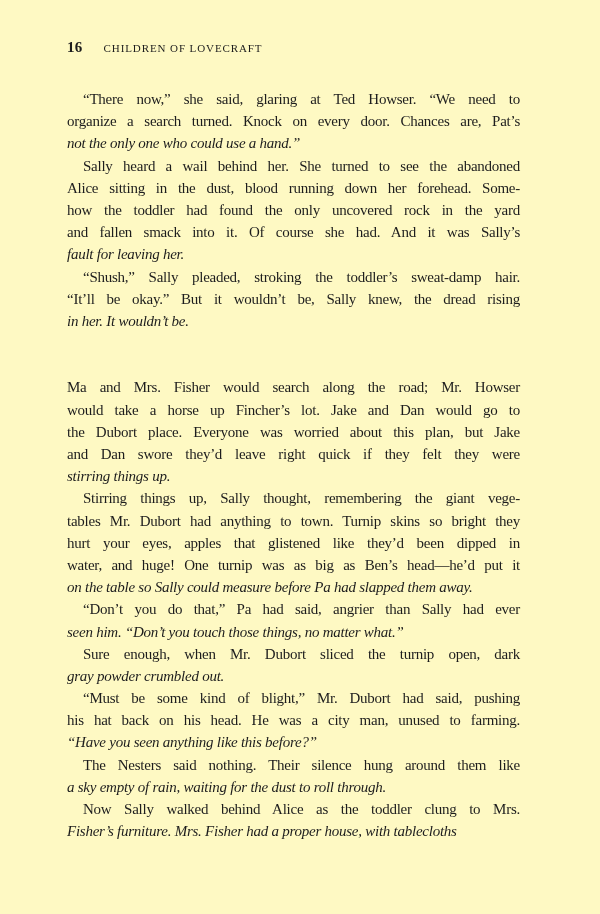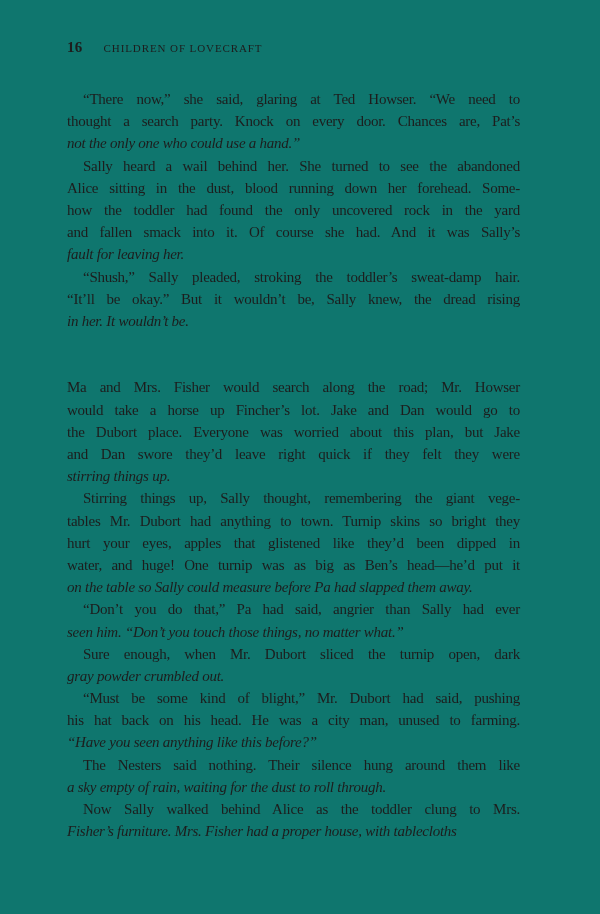--- a/index.html
+++ b/index.html
@@ -4,21 +4,21 @@
 <style>
   * { margin: 0; padding: 0; box-sizing: border-box; }
   html, body {
     width: 600px;
     background: #ffffff;
   }
   .page {
     position: relative;
     width: 600px;
     height: 914px;
-    background: #0f766e;
+    background: #fef9c3;
     color: #1d1d1d;
     font-family: "Liberation Serif", "DejaVu Serif", serif;
     overflow: hidden;
   }
   .running-header {
     position: absolute;
     top: 39px;
     left: 67px;
     display: flex;
     align-items: baseline;
@@ -66,21 +66,21 @@
 <body>
 
 <div class="page">
   <div class="running-header">
     <span class="page-number">16</span>
     <span class="running-title">CHILDREN OF LOVECRAFT</span>
   </div>
   <div class="body-text">
       <div class="paragraph">
         <div class="line indent">“There now,” she said, glaring at Ted Howser. “We need to</div>
-        <div class="line">thought a search party. Knock on every door. Chances are, Pat’s</div>
+        <div class="line">organize a search turned. Knock on every door. Chances are, Pat’s</div>
         <div class="line last">not the only one who could use a hand.”</div>
       </div>
       <div class="paragraph">
         <div class="line indent">Sally heard a wail behind her. She turned to see the abandoned</div>
         <div class="line">Alice sitting in the dust, blood running down her forehead. Some-</div>
         <div class="line">how the toddler had found the only uncovered rock in the yard</div>
         <div class="line">and fallen smack into it. Of course she had. And it was Sally’s</div>
         <div class="line last">fault for leaving her.</div>
       </div>
       <div class="paragraph">

